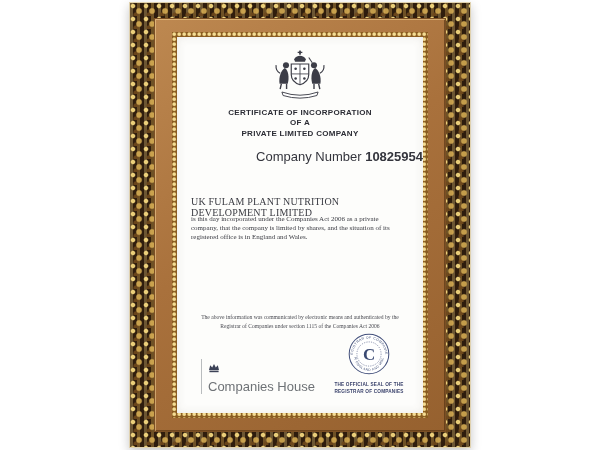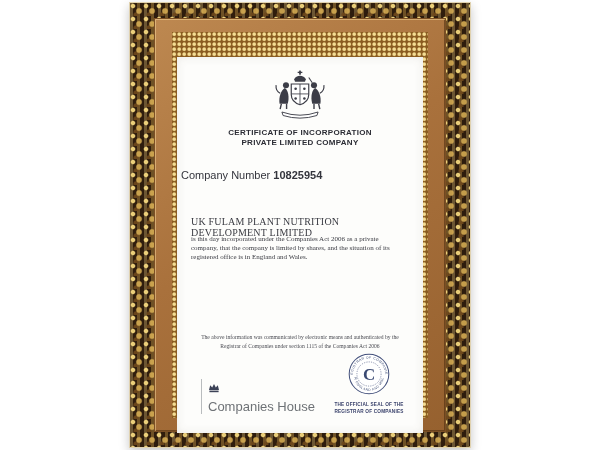--- a/index.html
+++ b/index.html
@@ -20,25 +20,25 @@
   .frame-wood{height:100%;box-sizing:border-box;padding:13px 17px;
          background:linear-gradient(145deg,#bd8850 0%,#a9713c 45%,#96612f 100%);
          border:1px solid #7c4f24;
          box-shadow:inset 1px 1px 0 rgba(255,230,170,.45), inset -1px -1px 0 rgba(60,35,10,.5);}
   .frame-bead{height:100%;box-sizing:border-box;padding:5px;
          background-color:#9a6a28;
          background-image:radial-gradient(circle at 2.2px 2.2px,#f4dc92 0 1.2px,#8a5c20 2.4px);
          background-size:5px 5px;}
   
   .paper{position:relative;height:100%;box-sizing:border-box;background:#fdfdfb;
-         box-shadow:inset 0 0 10px rgba(80,70,50,.10);color:#2f3038;margin-top:20px;}
+         box-shadow:inset 0 0 10px rgba(80,70,50,.10);color:#2f3038;}
   .arms{position:absolute;top:13px;left:50%;transform:translateX(-50%);}
   .title{position:absolute;top:71px;left:0;right:0;text-align:center;
          font-size:8px;font-weight:bold;letter-spacing:.3px;line-height:1.3;color:#2c2d35;}
-  .comp-num{position:absolute;top:112px;left:4px;right:0;text-align:left;font-size:11px;color:#34353d;}
+  .comp-num{position:absolute;top:112px;left:16px;right:0;text-align:right;font-size:13px;color:#34353d;}
   .comp-num b{font-weight:bold;}
   .serif{font-family:"Liberation Serif",serif;color:#3a3b42;}
   .line-certifies{position:absolute;top:134px;left:14px;right:14px;font-size:7px;}
   .line-name{position:absolute;top:149px;left:14px;right:14px;font-size:10px;letter-spacing:.2px;}
   .line-para{position:absolute;top:171px;left:14px;width:216px;font-size:7px;line-height:1.3;}
   .line-given{position:absolute;top:208px;left:14px;right:14px;font-size:7px;}
   .line-given b{font-weight:bold;}
   .footnote{position:absolute;top:276px;left:10px;right:10px;text-align:center;
             font-size:5.6px;line-height:1.55;color:#4a4b52;}
   
@@ -83,20 +83,21 @@
               <path d="M86,58 c-3,-11 -1,-23 5,-27 c6,3 11,15 9,27 z" stroke="none"></path>
               <path d="M99,40 q8,-4 7,-14" fill="none" stroke-width="2"></path>
               <path d="M89,58 l0,9 M97,58 l2,9" fill="none" stroke-width="2.4"></path>
 
               <path d="M34,72 q31,11 62,0 l-2,6 q-29,9 -58,0 z" fill="#ffffff" stroke-width="1.6"></path>
             </g>
           </svg>
 
           <div class="title">
             <div>CERTIFICATE OF INCORPORATION</div>
+            <div>OF A</div>
             <div>PRIVATE LIMITED COMPANY</div>
           </div>
 
           <div class="comp-num">
             <span>Company Number</span>
             <b>10825954</b>
           </div>
 
           <p class="serif line-name">UK FULAM PLANT NUTRITION DEVELOPMENT LIMITED</p>
           <p class="serif line-para">is this day incorporated under the Companies Act 2006 as a private company, that the company is limited by shares, and the situation of its registered office is in England and Wales.</p>

